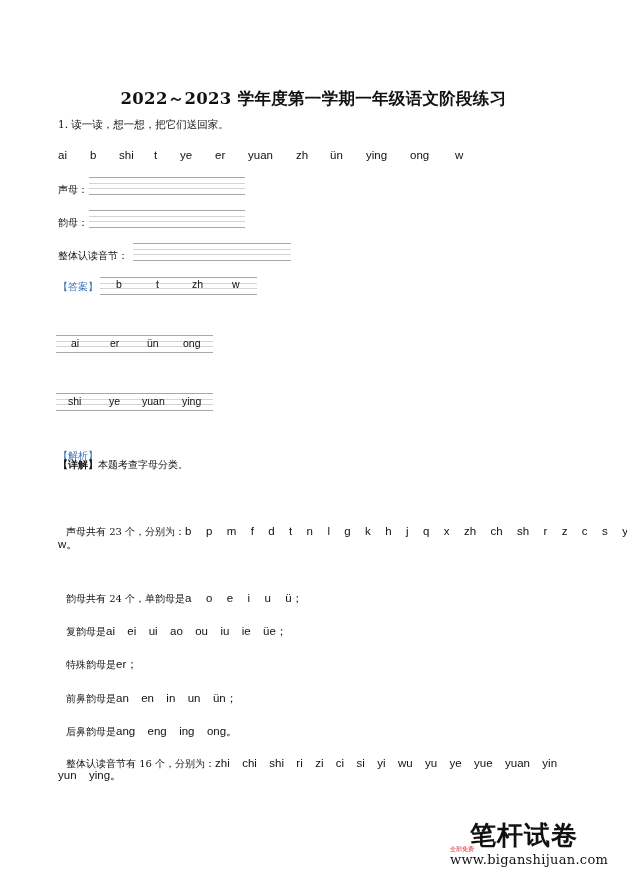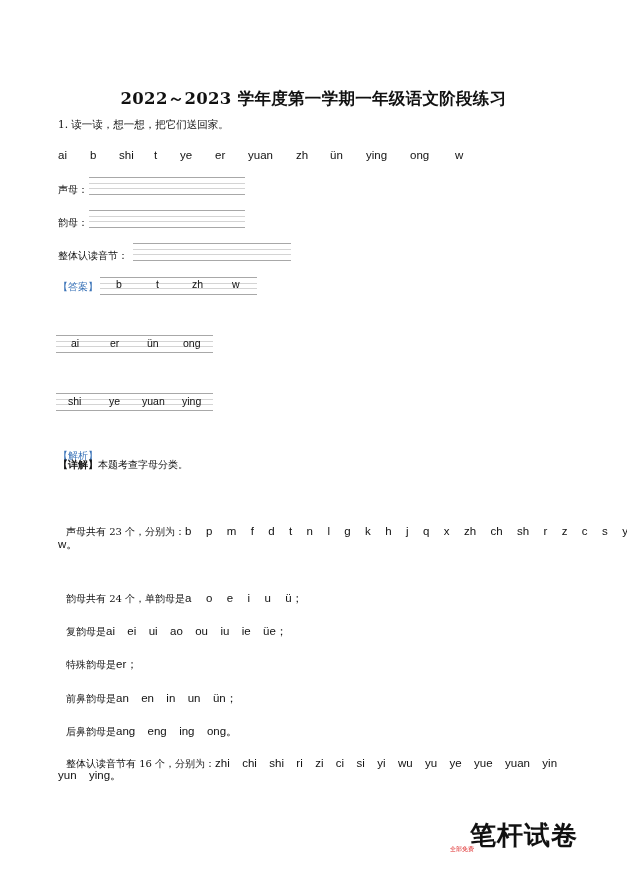--- a/index.html
+++ b/index.html
@@ -133,13 +133,14 @@
 </div>
 
 <div class="abs" style="left:58px; top:735px; white-space:pre;">
   <span class="serif cn">整体认读音节有 16 个，分别为：</span><span class="sans pin" style="word-spacing:3px;">zhi  chi  shi  ri  zi  ci  si  yi  wu  yu  ye  yue  yuan  yin</span>
 </div>
 <div class="abs sans pin" style="left:58px; top:768px; white-space:pre; word-spacing:3px;">yun  ying。</div>
 
 <div class="abs wm">
   <div class="wm-big">笔杆试卷</div>
   <div class="wm-red">全部免费</div>
+  <div class="wm-url">www.biganshijuan.com</div>
 </div>
 
 </body></html>

